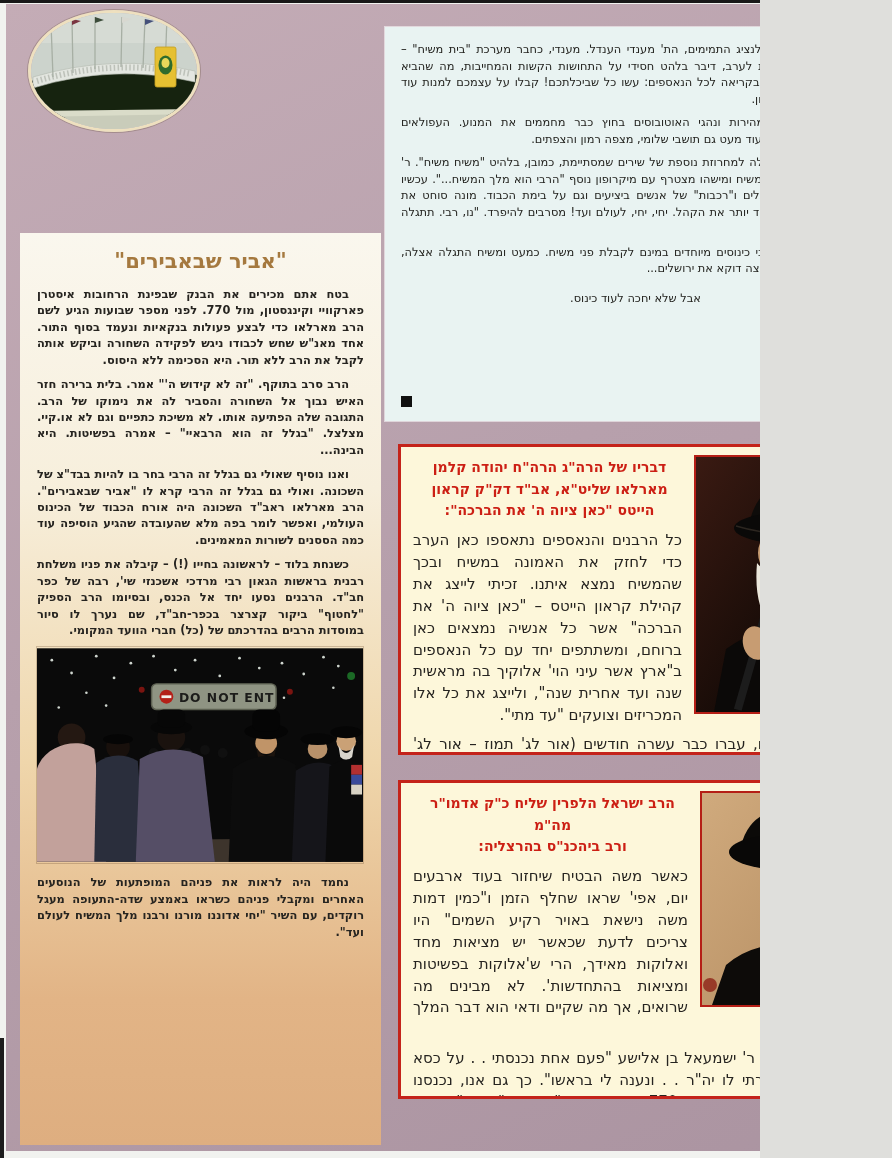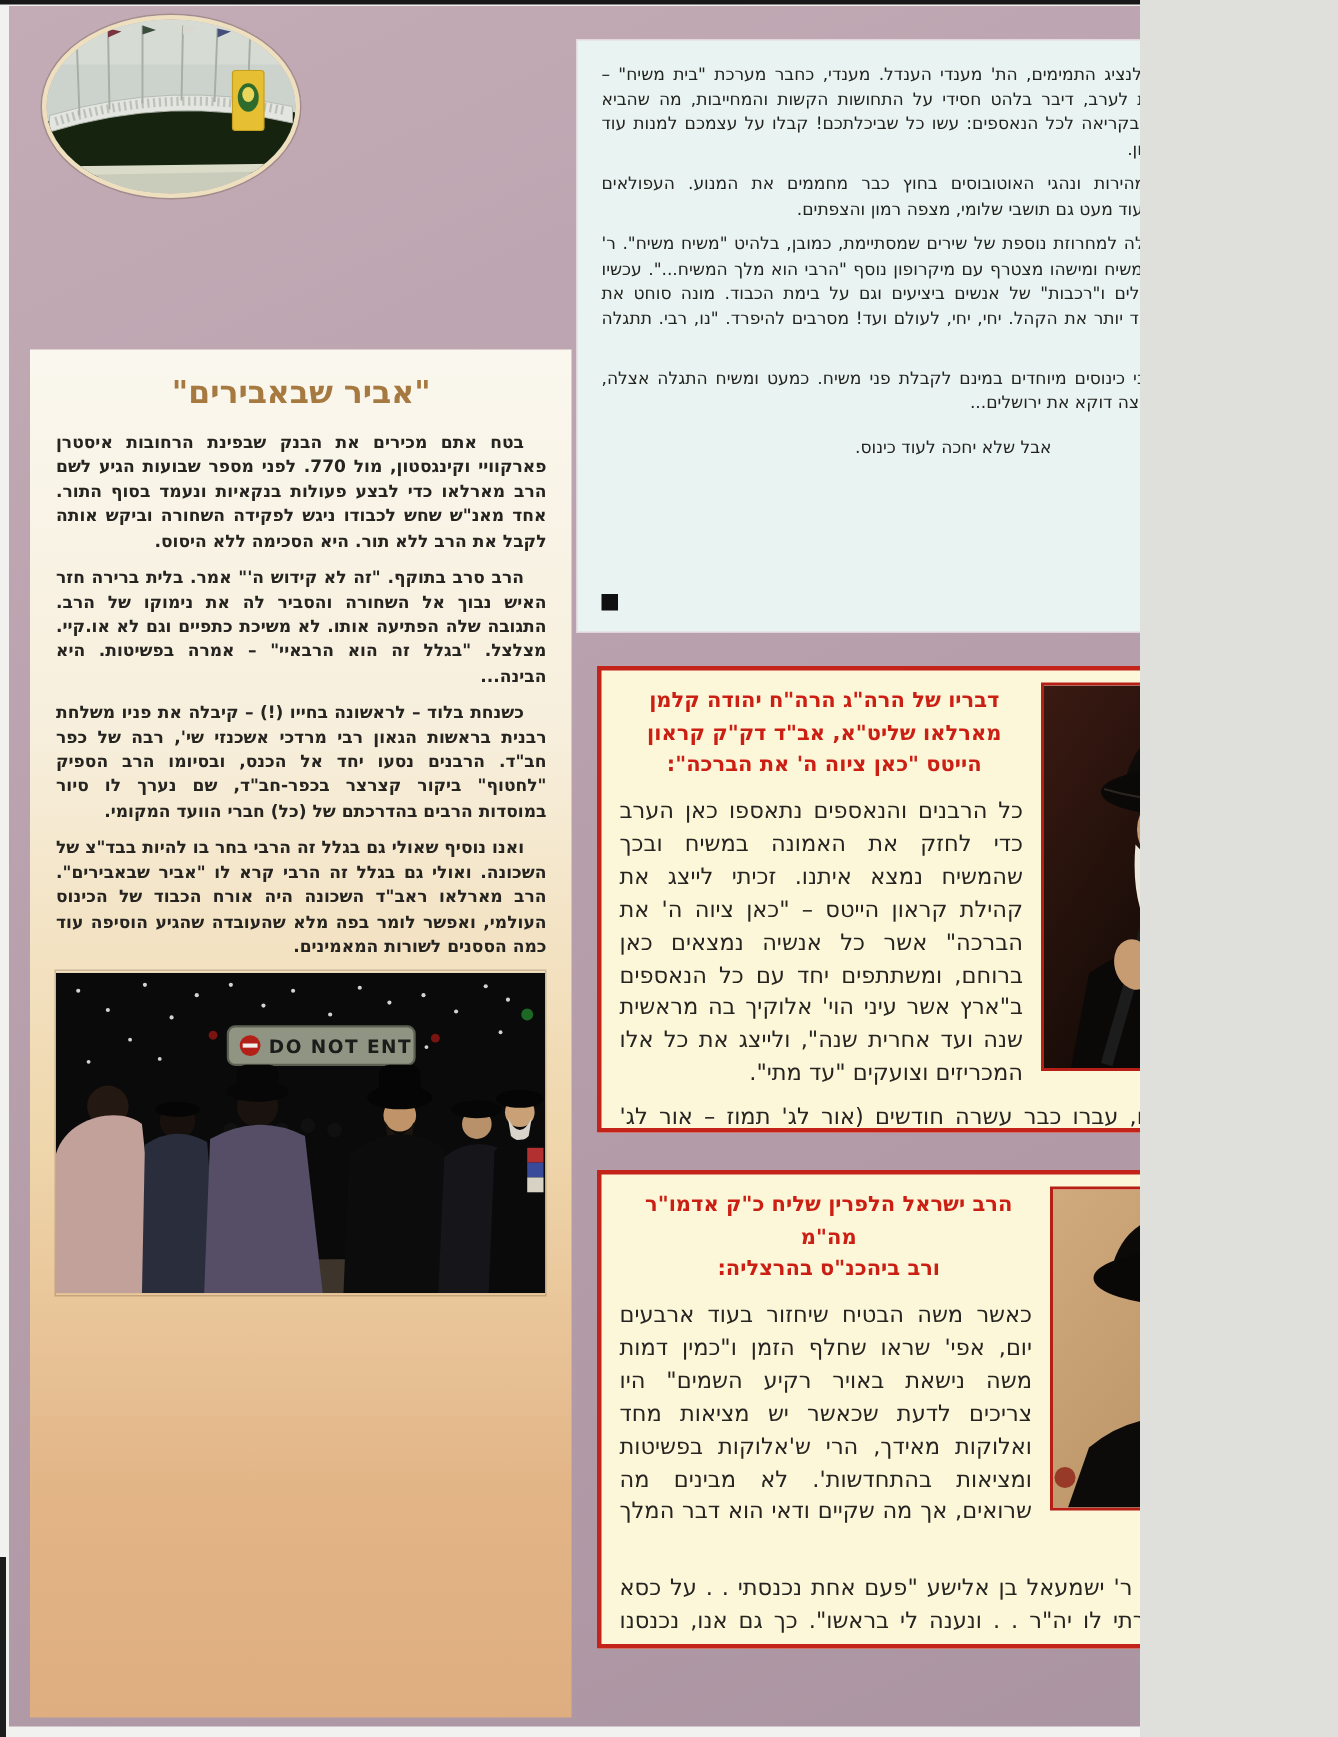--- a/index.html
+++ b/index.html
@@ -88,22 +88,22 @@
     <p>ר' מרדכי-בן-דוד עולה למחרוזת נוספת של שירים שמסתיימת, כמובן, בלהיט "משיח משיח". ר' מרדכי צוהל עם דגלון משיח ומישהו מצטרף עם מיקרופון נוסף "הרבי הוא מלך המשיח...". עכשיו כל האולם רוקד. מעגלים ו"רכבות" של אנשים ביציעים וגם על בימת הכבוד. מונה סוחט את הכוחות של הנגנים, ועוד יותר את הקהל. יחי, יחי, לעולם ועד! מסרבים להיפרד. "נו, רבי. תתגלה כבר..."</p>
     <p>זכתה תל-אביב לשני כינוסים מיוחדים במינם לקבלת פני משיח. כמעט ומשיח התגלה אצלה, כמעט. כנראה שהוא רוצה דוקא את ירושלים...</p>
     <p class="closing">אבל שלא יחכה לעוד כינוס.</p>
     <div class="endmark"></div>
   </div>
 
   <div class="feature">
     <div class="headline">"אביר שבאבירים"</div>
     <p>בטח אתם מכירים את הבנק שבפינת הרחובות איסטרן פארקוויי וקינגסטון, מול 770. לפני מספר שבועות הגיע לשם הרב מארלאו כדי לבצע פעולות בנקאיות ונעמד בסוף התור. אחד מאנ"ש שחש לכבודו ניגש לפקידה השחורה וביקש אותה לקבל את הרב ללא תור. היא הסכימה ללא היסוס.</p>
     <p>הרב סרב בתוקף. "זה לא קידוש ה'" אמר. בלית ברירה חזר האיש נבוך אל השחורה והסביר לה את נימוקו של הרב. התגובה שלה הפתיעה אותו. לא משיכת כתפיים וגם לא או.קיי. מצלצל. "בגלל זה הוא הרבאיי" – אמרה בפשיטות. היא הבינה...</p>
+    <p>ואנו נוסיף שאולי גם בגלל זה הרבי בחר בו להיות בבד"צ של השכונה. ואולי גם בגלל זה הרבי קרא לו "אביר שבאבירים". הרב מארלאו ראב"ד השכונה היה אורח הכבוד של הכינוס העולמי, ואפשר לומר בפה מלא שהעובדה שהגיע הוסיפה עוד כמה הססנים לשורות המאמינים.</p>
     <p>כשנחת בלוד – לראשונה בחייו (!) – קיבלה את פניו משלחת רבנית בראשות הגאון רבי מרדכי אשכנזי שי', רבה של כפר חב"ד. הרבנים נסעו יחד אל הכנס, ובסיומו הרב הספיק "לחטוף" ביקור קצרצר בכפר-חב"ד, שם נערך לו סיור במוסדות הרבים בהדרכתם של (כל) חברי הוועד המקומי.</p>
-    <p>ואנו נוסיף שאולי גם בגלל זה הרבי בחר בו להיות בבד"צ של השכונה. ואולי גם בגלל זה הרבי קרא לו "אביר שבאבירים". הרב מארלאו ראב"ד השכונה היה אורח הכבוד של הכינוס העולמי, ואפשר לומר בפה מלא שהעובדה שהגיע הוסיפה עוד כמה הססנים לשורות המאמינים.</p>
 
     <svg class="photo-airport" viewBox="0 0 330 216">
       <rect x="0" y="0" width="330" height="216" fill="#0a0a0a"></rect>
       <g fill="#cfd6cf">
         <circle cx="15" cy="12" r="1.4"></circle>
           <circle cx="35" cy="25" r="1.4"></circle>
           <circle cx="60" cy="8" r="1.4"></circle>
         <circle cx="78" cy="30" r="1.4"></circle>
           <circle cx="95" cy="15" r="1.4"></circle>
           <circle cx="118" cy="8" r="1.4"></circle>
@@ -163,20 +163,21 @@
         <circle cx="313" cy="94" r="10" fill="#caa176"></circle>
         <path d="M305,98 Q313,114 321,98 L319,110 Q313,116 307,110 Z" fill="#d8d4cc"></path>
         <ellipse cx="313" cy="85" rx="16" ry="6" fill="#050505"></ellipse>
         <path d="M296,120 Q314,106 330,118 L330,216 L292,216 Z" fill="#0a0a0a"></path>
         <rect x="318" y="118" width="11" height="10" fill="#b33030"></rect>
         <rect x="318" y="128" width="11" height="10" fill="#3a4a9a"></rect>
         <rect x="318" y="138" width="11" height="10" fill="#d8d2c4"></rect>
       </g>
     </svg>
 
+    <p>נחמד היה לראות את פניהם המופתעות של הנוסעים האחרים ומקבלי פניהם כשראו באמצע שדה-התעופה מעגל רוקדים, עם השיר "יחי אדוננו מורנו ורבנו מלך המשיח לעולם ועד".</p>
   </div>
 
   <div class="rbox" id="box1">
     <svg class="rphoto" width="174" height="255" viewBox="0 0 174 255">
       <defs>
         <linearGradient id="bg1" x1="0" y1="0" x2="1" y2="1">
           <stop offset="0" stop-color="#3a1a12"></stop>
             <stop offset="0.6" stop-color="#160b07"></stop>
             <stop offset="1" stop-color="#0c0605"></stop>
         </linearGradient>

